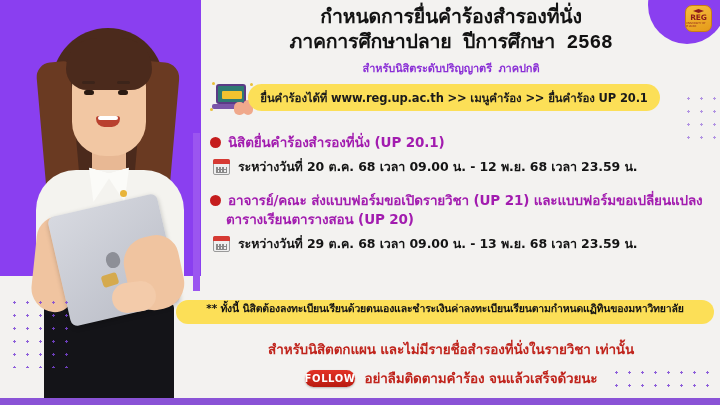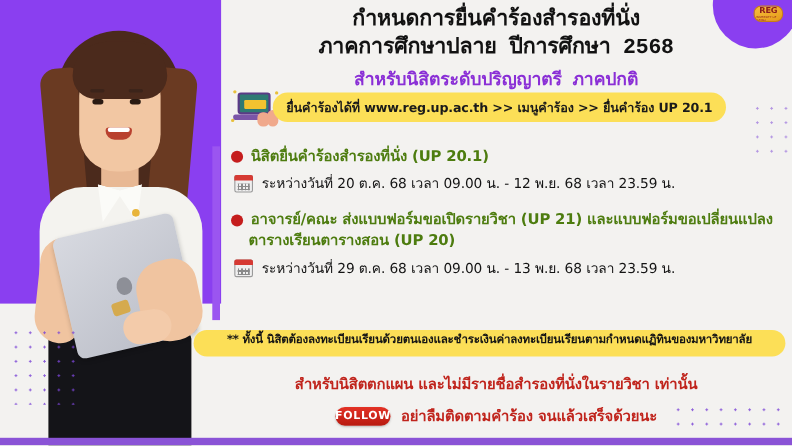--- a/index.html
+++ b/index.html
@@ -23,21 +23,21 @@
   }
 
   
   .corner-blob {
     position:absolute; right:-6px; top:-34px;
     width:78px; height:78px; border-radius:50%;
     background:#8a3ff0;
   }
   .reg-logo {
     position:absolute; right:8px; top:5px;
-    width:27px; height:15px; border-radius:7px;
+    width:27px; height:27px; border-radius:7px;
     background:linear-gradient(160deg,#f6bf3e,#e59a18);
     border:1.2px solid #c97f12;
     display:flex; flex-direction:column;
     align-items:center; justify-content:center;
     overflow:hidden;
   }
   .reg-logo .cap {
     width:11px; height:5px; background:#8c1b1b;
     clip-path:polygon(0 40%,50% 0,100% 40%,50% 80%);
     margin-bottom:0px;
@@ -170,21 +170,21 @@
   .head {
     position:absolute; left:201px; top:6px; width:500px;
     text-align:center;
     font-family:Liberation Mono, monospace;
   }
   .head h1 {
     font-size:19.5px; font-weight:bold; color:#121212;
     line-height:25px; letter-spacing:-0.2px;
   }
   .head .subtitle {
-    font-size:16px; font-weight:bold; color:#8a2fd6;
+    font-size:11px; font-weight:bold; color:#8a2fd6;
     margin-top:3px; letter-spacing:-0.1px;
   }
 
   
   .url-banner {
     position:absolute; left:248px; top:84px; width:412px; height:27px;
     background:#fcdf57; border-radius:14px;
     display:flex; align-items:center; justify-content:center;
   }
   .url-banner span {
@@ -226,21 +226,21 @@
     padding-left:10px;
   }
   .bullet-row {
     display:flex; align-items:flex-start; gap:7px;
   }
   .dot-red {
     width:11px; height:11px; border-radius:50%;
     background:#c51d1d; flex:0 0 11px; margin-top:4px;
   }
   .bullet-text {
-    font-size:13.5px; font-weight:bold; color:#4d7c0f;
+    font-size:13.5px; font-weight:bold; color:#a21caf;
     line-height:19px; letter-spacing:-0.15px;
   }
   .date-row {
     display:flex; align-items:center; gap:8px;
     margin-top:5px; margin-left:3px;
   }
   .cal-ico {
     position:relative; width:17px; height:16px; flex:0 0 17px;
     background:#efefef; border:1.2px solid #9a9a9a; border-radius:2px;
   }
@@ -249,21 +249,21 @@
     width:17px; height:5px; background:#d63a33;
     border-radius:2px 2px 0 0;
   }
   .cal-ico:after {
     content:""; position:absolute; left:2px; top:7px;
     width:11px; height:6px;
     background:repeating-linear-gradient(90deg,#8a8a8a 0 1.5px,transparent 1.5px 3.2px),
                repeating-linear-gradient(0deg,#8a8a8a 0 1.2px,transparent 1.2px 3px);
   }
   .date-text {
-    font-size:12.5px; font-weight:normal; color:#141414;
+    font-size:12.5px; font-weight:bold; color:#141414;
     letter-spacing:-0.1px;
   }
   .gap-1 { height:14px; }
 
   
   .note-banner {
     position:absolute; left:176px; top:300px; width:538px; height:24px;
     background:#fcdf57; border-radius:12px;
     display:flex; align-items:flex-start; justify-content:center;
   }

